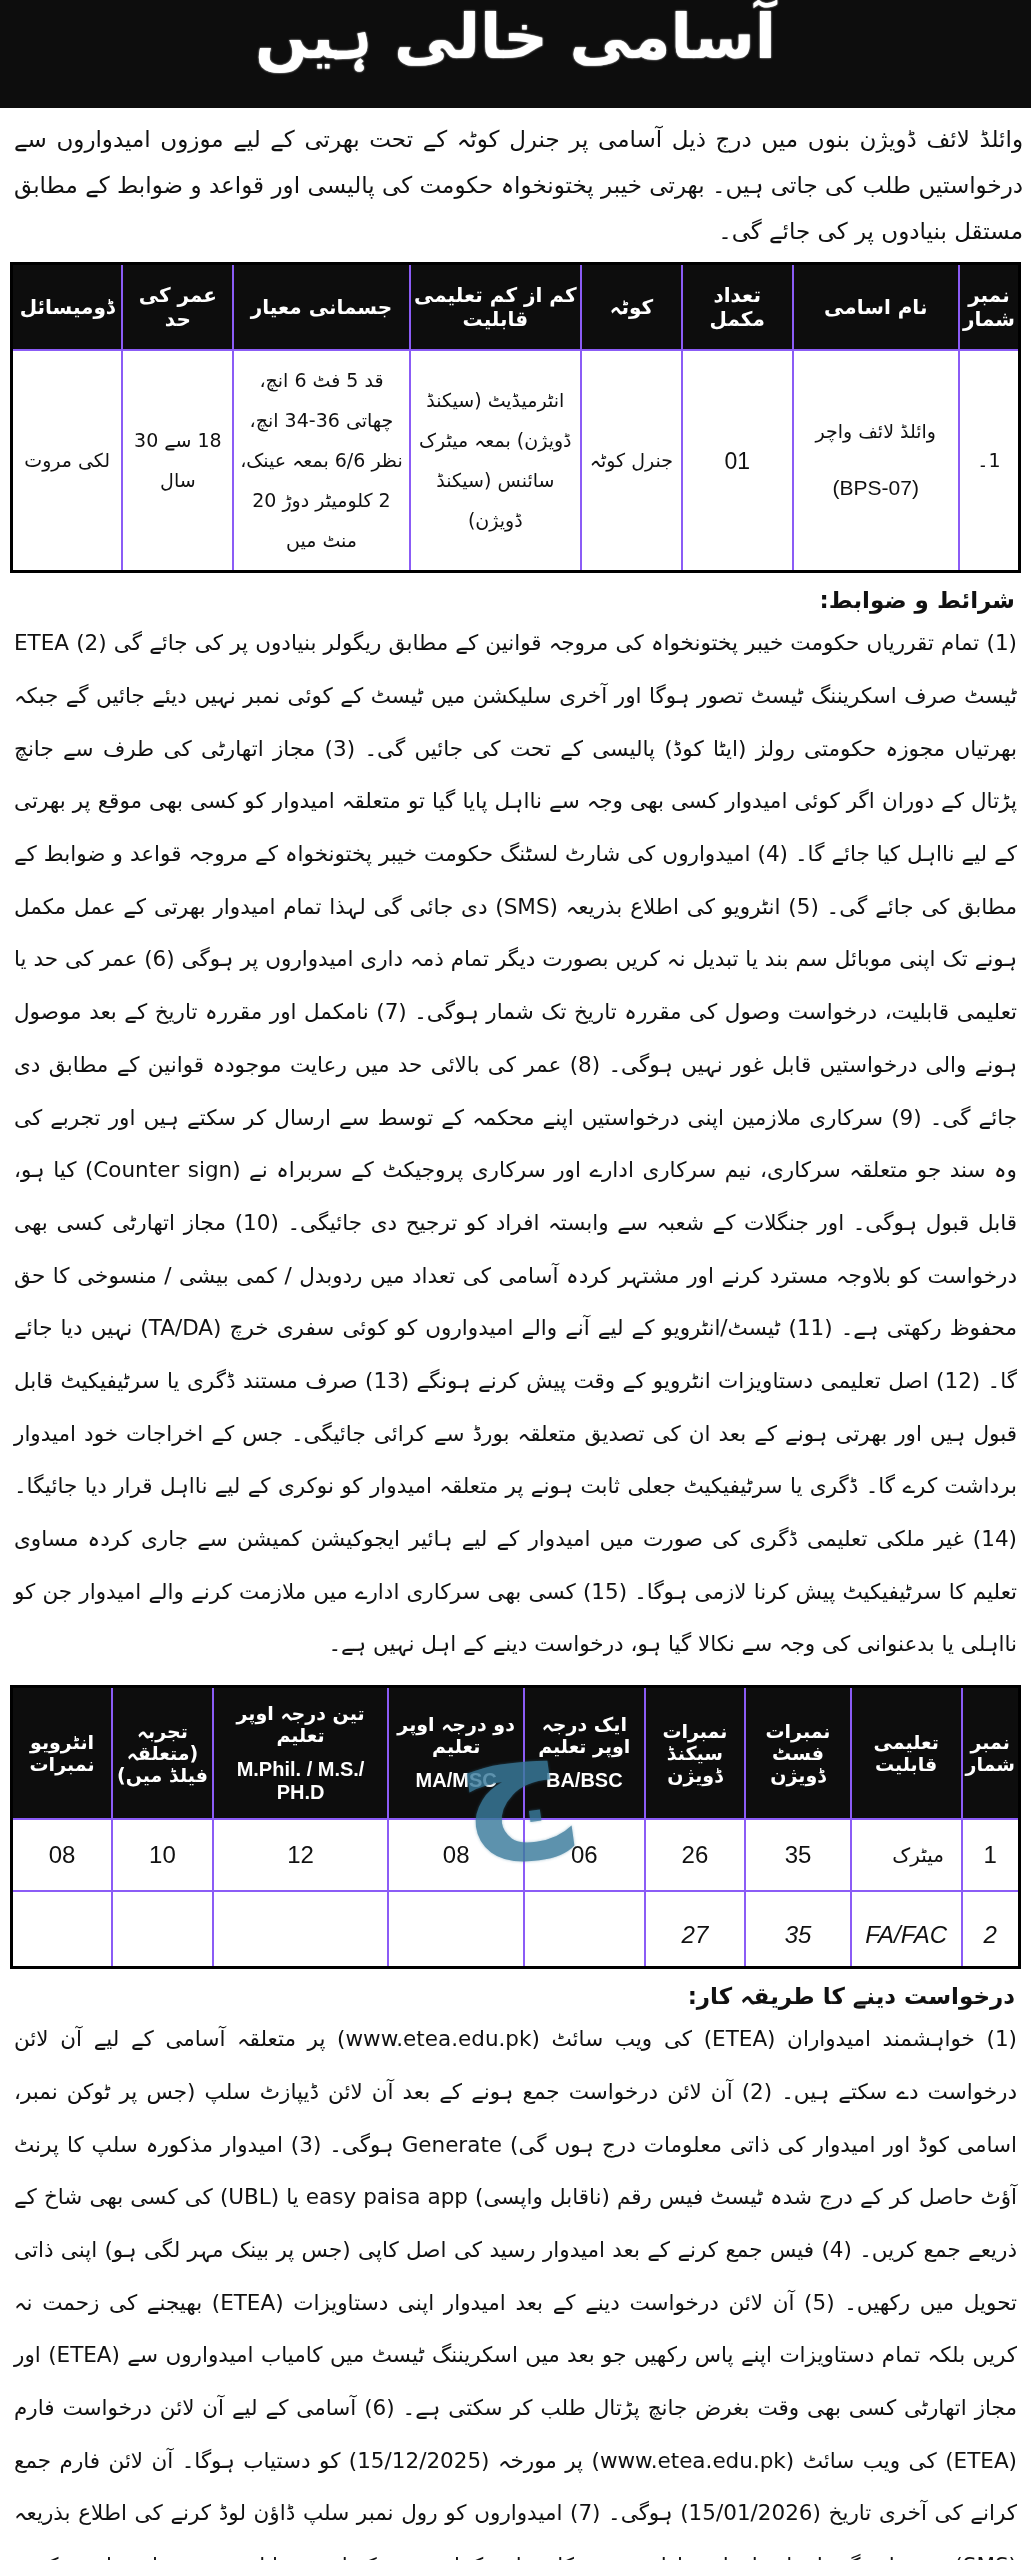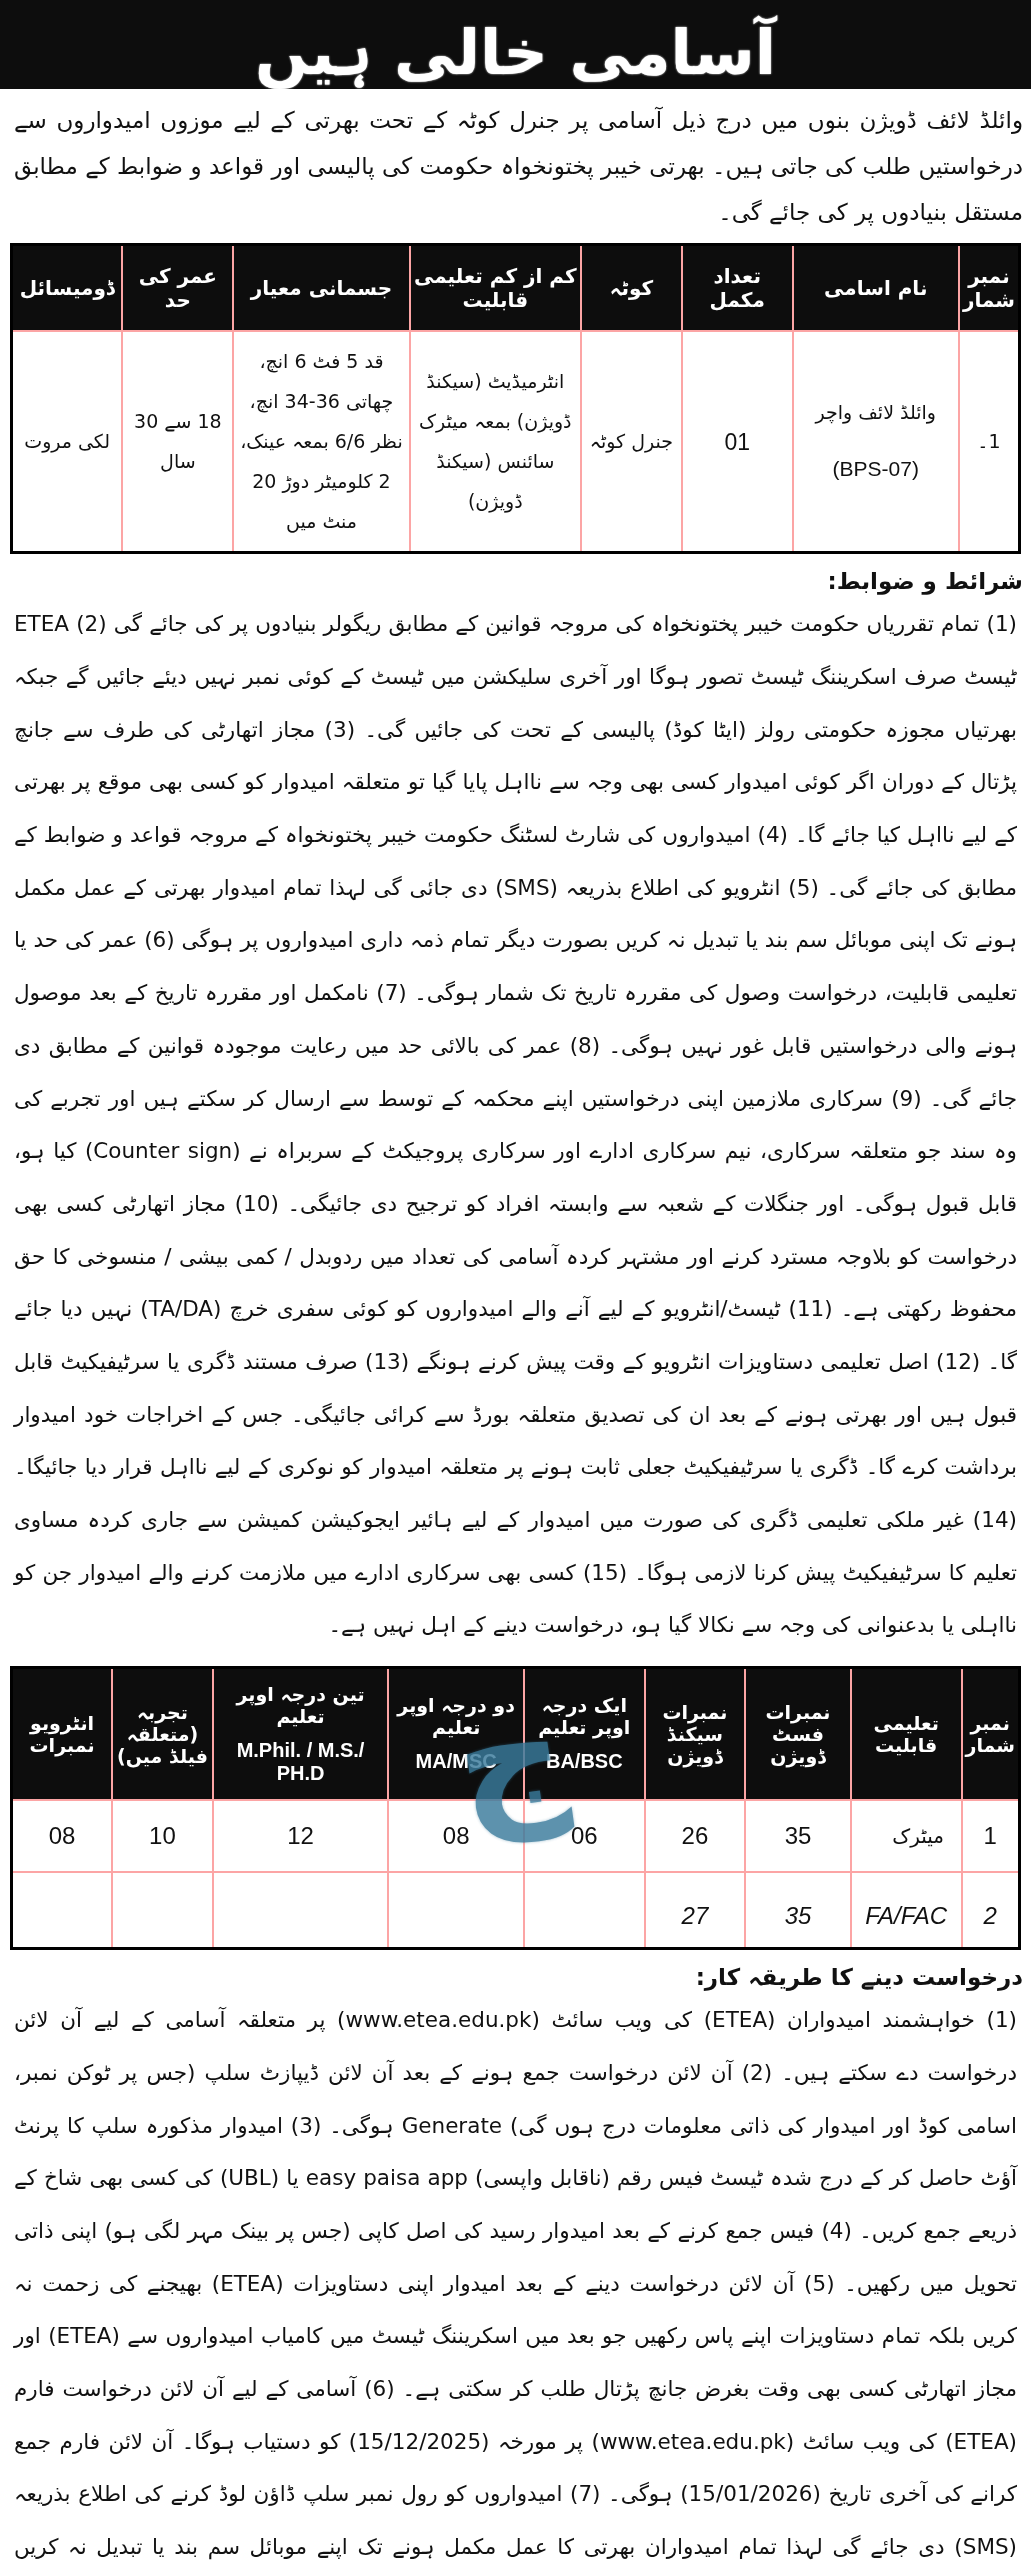--- a/index.html
+++ b/index.html
@@ -10,54 +10,54 @@
     background:#ffffff;
     font-family:"DejaVu Sans", sans-serif;
     color:#111;
     box-sizing:border-box;
     position:relative;
     overflow:hidden;
   }
   
   .banner-top{
     background:#0d0d0d;
-    height:89px;
-    display:flex;align-items:flex-end;justify-content:center;
+    height:108px;
+    display:flex;align-items:flex-start;justify-content:center;
   }
   .banner-top .title{
     color:#fff;font-size:62px;font-weight:bold;
     direction:rtl;letter-spacing:2px;
     text-shadow:0 0 2px #fff;
   }
   
   .intro{
     direction:rtl;text-align:justify;
     font-size:23px;line-height:2.0;
     padding:8px 8px 6px 14px;
   }
   
   table{border-collapse:collapse;width:1011px;margin:2px 10px;}
-  th,td{border:2px solid #fca5a5;}
+  th,td{border:2px solid #8b5cf6;}
   thead th{
     background:#0d0d0d;color:#fff;
     font-size:20px;font-weight:bold;
     padding:18px 3px;text-align:center;direction:rtl;
   }
   tbody td{
     font-size:19px;text-align:center;vertical-align:middle;
     padding:10px 5px;direction:rtl;line-height:2.1;background:#fff;
   }
   .vtable{border:3px solid #000;}
   .vtable tbody td{height:165px;}
   .grade{direction:ltr;font-family:"Liberation Sans", sans-serif;font-size:21px;margin-top:14px;}
   
   .sec-heading{
     direction:rtl;text-align:right;
     font-size:23px;font-weight:bold;
-    padding:12px 8px 0 14px;
+    padding:12px 16px 0 14px;
   }
   .para{
     direction:rtl;text-align:justify;
     font-size:21.5px;line-height:2.45;
     padding:4px 14px 6px 14px;
   }
   
   .marks-wrap{position:relative;margin-top:8px;}
   .mtable{border:3px solid #000;}
   .mtable thead th{padding:14px 3px;font-size:19px;}

